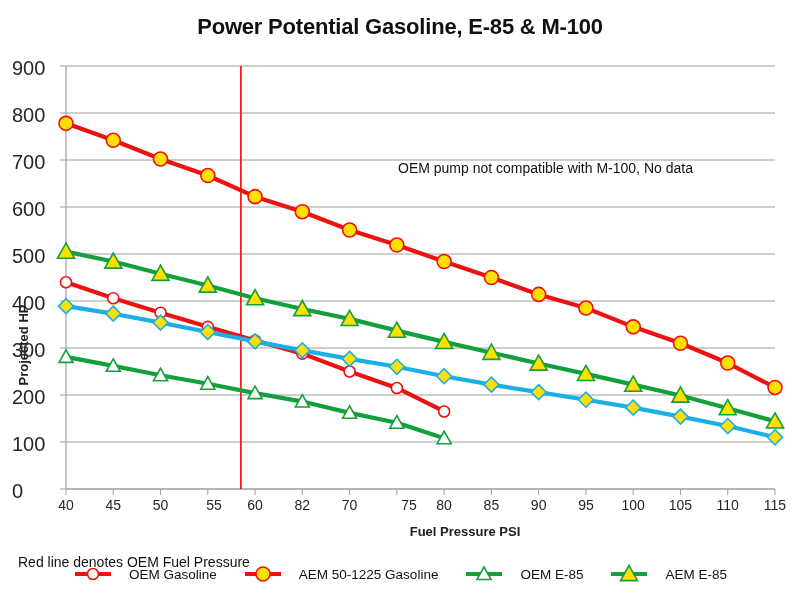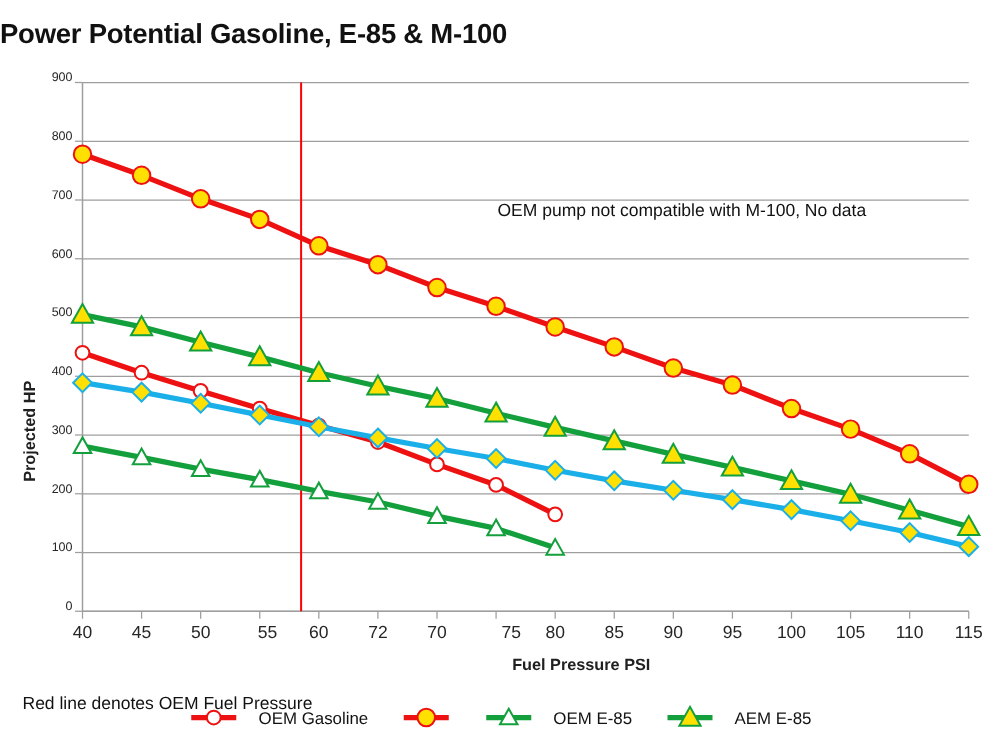--- a/index.html
+++ b/index.html
@@ -7,20 +7,21 @@
     width:800px;height:600px;
     background:#ffffff;
     font-family:"Liberation Sans", sans-serif;
     color:#1a1a1a;
     overflow:hidden;
     position:relative;
   }
   #chart-root{position:absolute;left:0;top:0;width:800px;height:600px;}
   .chart-title{
     position:absolute;left:0;top:14px;width:800px;
+    text-align:center;
     font-size:22px;font-weight:bold;letter-spacing:-0.2px;
     color:#111111;
   }
   .ylabel{
     position:absolute;
     left:4px;top:215px;
     width:140px;
     transform:rotate(-90deg);
     transform-origin:left top;
     font-size:13px;font-weight:bold;color:#202020;
@@ -29,22 +30,22 @@
   .ylabel-wrap{
     position:absolute;left:12px;top:200px;height:140px;width:20px;
   }
   .xlabel{
     position:absolute;left:0;top:524px;width:800px;
     text-align:center;
     font-size:13px;font-weight:bold;color:#202020;
   }
   .xlabel-inner{display:inline-block;margin-left:130px;}
   .ytick{
-    position:absolute;right:0;width:46px;text-align:right;
-    font-size:10px;color:#262626;
+    position:absolute;right:0;width:46px;text-align:left;
+    font-size:20px;color:#262626;
     transform:translateY(-9px);
   }
   .ytick-col{position:absolute;left:8px;top:0;width:50px;height:600px;}
   .xtick{
     position:absolute;top:0;width:40px;margin-left:-20px;
     text-align:center;font-size:14px;color:#262626;
   }
   .xtick-row{position:absolute;left:0;top:497px;width:652px;height:22px;}
   .note-annotation{
     position:absolute;left:398px;top:160px;
@@ -84,21 +85,21 @@
       <div class="ytick" style="top: 160px;">700</div>
       <div class="ytick" style="top: 113px;">800</div>
       <div class="ytick" style="top: 66px;">900</div>
     </div>
   <div class="xtick-row" id="xtick-row">
       <div class="xtick" style="left: 66px;">40</div>
       <div class="xtick" style="left: 113.267px;">45</div>
       <div class="xtick" style="left: 160.533px;">50</div>
       <div class="xtick" style="left: 214px;">55</div>
       <div class="xtick" style="left: 255.067px;">60</div>
-      <div class="xtick" style="left: 302.333px;">72</div>
+      <div class="xtick" style="left: 302.333px;">82</div>
       <div class="xtick" style="left: 349.6px;">70</div>
       <div class="xtick" style="left: 396.867px; text-align: right;">75</div>
       <div class="xtick" style="left: 444.133px;">80</div>
       <div class="xtick" style="left: 491.4px;">85</div>
       <div class="xtick" style="left: 538.667px;">90</div>
       <div class="xtick" style="left: 585.933px;">95</div>
       <div class="xtick" style="left: 633.2px;">100</div>
       <div class="xtick" style="left: 680.467px;">105</div>
       <div class="xtick" style="left: 727.733px;">110</div>
       <div class="xtick" style="left: 775px;">115</div>
@@ -240,20 +241,21 @@
           <line x1="2" x2="38" y1="10" y2="10" stroke="#ee1111" stroke-width="4.2"></line>
           <circle cx="20" cy="10" r="5.5" fill="#ffffff" stroke="#ee1111" stroke-width="1.6"></circle>
         </svg>
         <span class="legend-label">OEM Gasoline</span>
       </div>
       <div class="legend-item">
         <svg width="40" height="20">
           <line x1="2" x2="38" y1="10" y2="10" stroke="#ee1111" stroke-width="4.2"></line>
           <circle cx="20" cy="10" r="7" fill="#ffe000" stroke="#ee1111" stroke-width="1.6"></circle>
         </svg>
+        <span class="legend-label">AEM 50-1225 Gasoline</span>
       </div>
       <div class="legend-item">
         <svg width="40" height="20">
           <line x1="2" x2="38" y1="10" y2="10" stroke="#13a03c" stroke-width="4.2"></line>
           <polygon points="20,3 13,15.46 27,15.46" fill="#ffffff" stroke="#13a03c" stroke-width="1.6"></polygon>
         </svg>
         <span class="legend-label">OEM E-85</span>
       </div>
       <div class="legend-item">
         <svg width="40" height="20">

